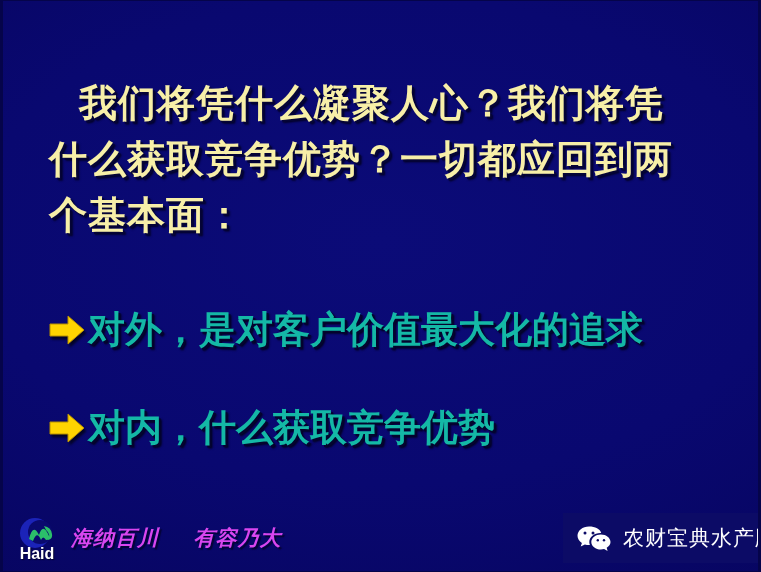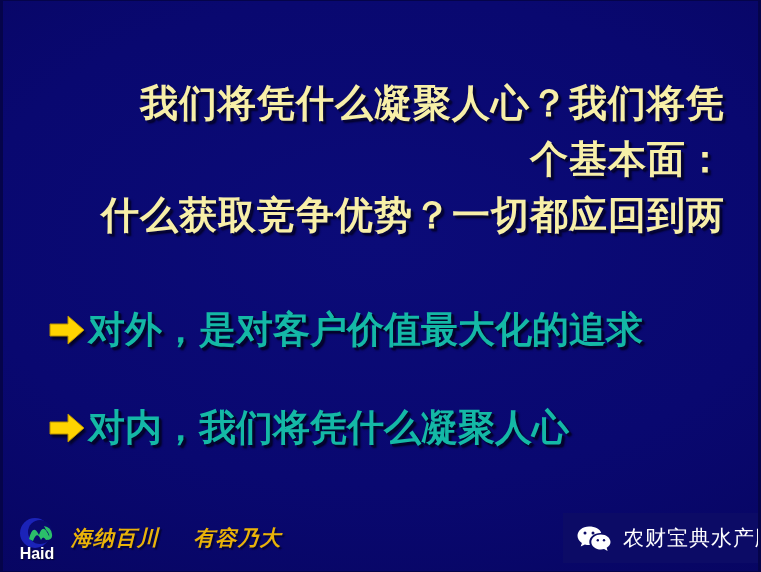--- a/index.html
+++ b/index.html
@@ -40,21 +40,20 @@
     width: 100%;
     height: 100%;
   }
 
   
   .title-block {
     position: absolute;
     left: 46px;
     top: 74px;
     width: 676px;
-    text-align: right;
   }
   .title-line {
     color: #f7efa8;
     font-size: 38px;
     line-height: 56px;
     font-weight: 700;
     letter-spacing: 1px;
     white-space: nowrap;
     text-shadow: 2px 2px 0 #050436, 3px 3px 2px #030228;
   }
@@ -115,21 +114,21 @@
     bottom: 0px;
     text-align: center;
     color: #ffffff;
     font-size: 16px;
     font-weight: 700;
     font-family: "Liberation Sans", sans-serif;
     letter-spacing: 0px;
     text-shadow: 1px 1px 1px #03032a;
   }
   .slogan {
-    color: #eab308;
+    color: #d946ef;
     font-size: 21px;
     font-weight: 700;
     font-style: italic;
     letter-spacing: 1px;
     white-space: nowrap;
     text-shadow: 2px 2px 1px #050438;
     text-align: center;
   }
   .slogan .gap { display: inline-block; width: 22px; }
 
@@ -163,40 +162,40 @@
   }
 </style>
 </head>
 <body>
 
 <div id="slide">
   <div id="content">
 
     <div class="title-block">
       <div class="title-line l1">我们将凭什么凝聚人心？我们将凭</div>
+      <div class="title-line l2">什么获取竞争优势？一切都应回到两</div>
       <div class="title-line l3">个基本面：</div>
-      <div class="title-line l2">什么获取竞争优势？一切都应回到两</div>
     </div>
 
     <div class="bullet-row b1">
       <span class="arrow-marker">
         <svg width="36" height="30" viewBox="0 0 36 30">
           <polygon points="1,9 19,9 19,1 35,15 19,29 19,21 1,21" fill="#ffd400" stroke="#b89000" stroke-width="1"></polygon>
         </svg>
       </span>
       <span class="bullet-text">对外，是对客户价值最大化的追求</span>
     </div>
 
     <div class="bullet-row b2">
       <span class="arrow-marker">
         <svg width="36" height="30" viewBox="0 0 36 30">
           <polygon points="1,9 19,9 19,1 35,15 19,29 19,21 1,21" fill="#ffd400" stroke="#b89000" stroke-width="1"></polygon>
         </svg>
       </span>
-      <span class="bullet-text">对内，我们将凭什么凝聚人心</span>
+      <span class="bullet-text">对内，什么获取竞争优势</span>
     </div>
 
     <div class="footer-left">
       <span class="brand-logo">
         <svg width="48" height="50" viewBox="0 0 48 50">
           <circle cx="22" cy="20" r="15" fill="#1b23b8"></circle>
           <circle cx="27" cy="19" r="12" fill="#0a0a6e"></circle>
           <path d="M16 26 Q20 10 26 22 Q30 9 36 23 Q38 27 33 27 Q30 22 28 27 Q24 17 20 28 Z" fill="#2bbf6a"></path>
           <path d="M31 13 Q38 14 39 21 Q40 26 35 27 Q38 21 33 17 Z" fill="#2bbf6a"></path>
         </svg>

